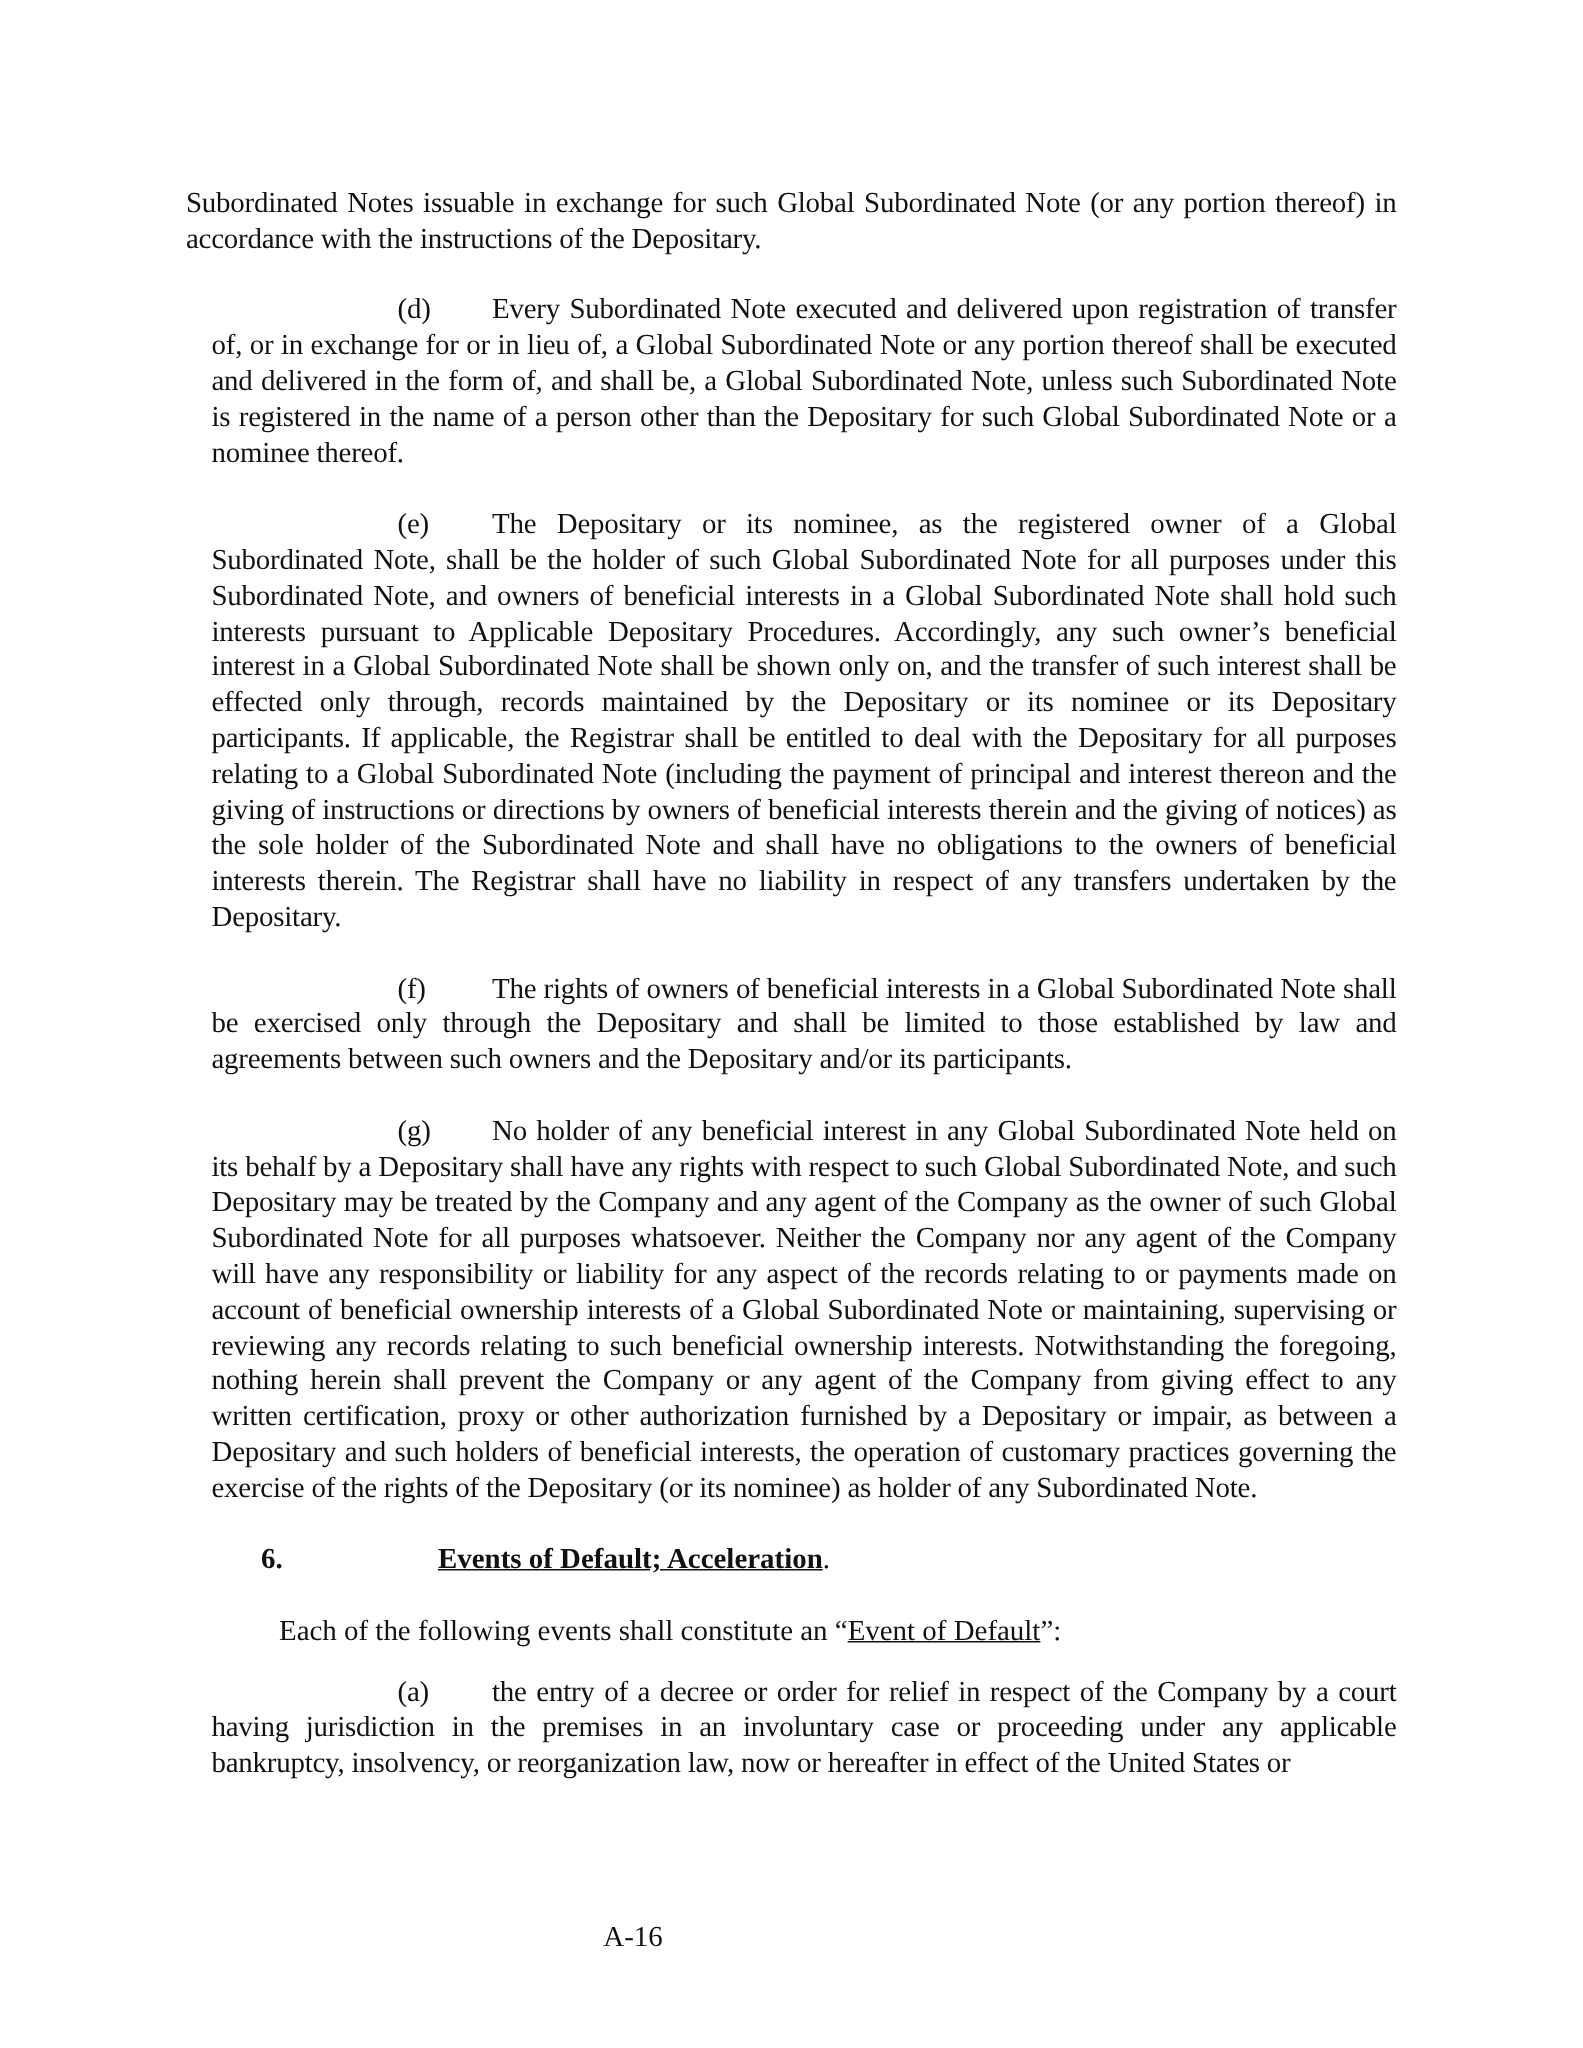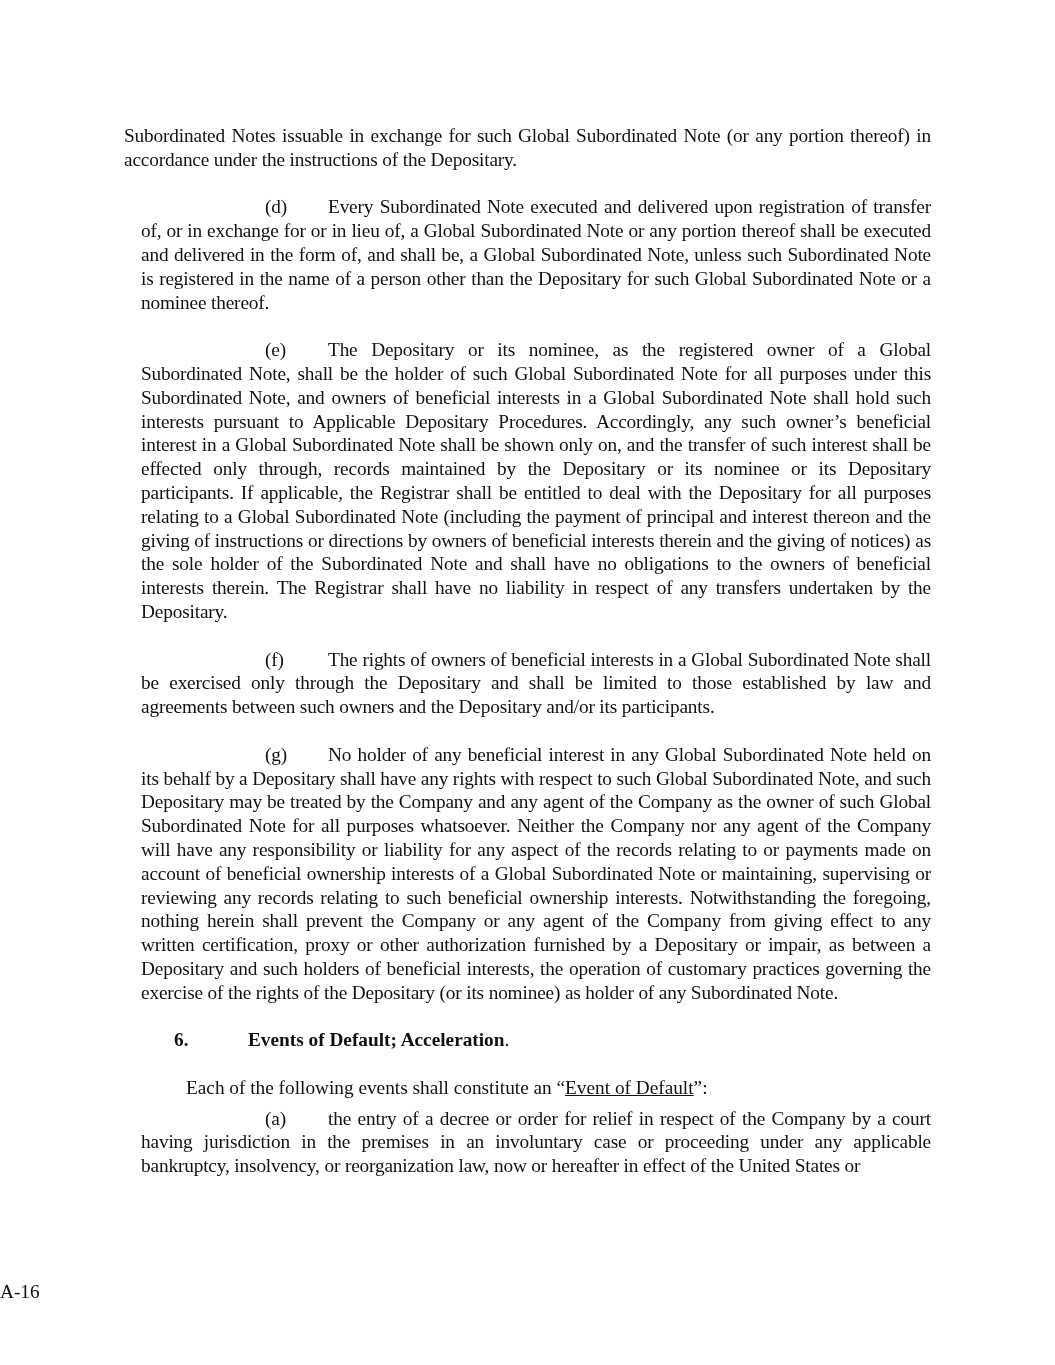--- a/index.html
+++ b/index.html
@@ -42,49 +42,51 @@
       line-height: 23.8px;
       margin: 0 0 23.8px 0;
       font-weight: bold;
       padding-left: 50px;
     }
     .heading .num {
       display: inline-block;
       width: 74px;
     }
     .heading .title {
+      text-decoration: underline;
+      margin-left: 44px;
     }
     .heading .period {
       font-weight: normal;
     }
     .intro {
       font-size: 19.3px;
       line-height: 23.8px;
-      margin: 0 0 7px 0;
+      margin: 0 0 17px 0;
       padding-left: 62px;
     }
     .intro .term {
       text-decoration: underline;
     }
     .footer {
       position: absolute;
       left: 0;
       width: 844px;
       top: 1280px;
-      text-align: left;
+      text-align: center;
       font-size: 19.3px;
       line-height: 23px;
     }
   </style>
 </head>
 <body>
 
 <div class="page">
 
-  <p class="para">Subordinated Notes issuable in exchange for such Global Subordinated Note (or any portion thereof) in accordance under the instructions of the Depositary.</p>
+  <p class="para">Subordinated Notes issuable in exchange for such Global Subordinated Note (or any portion thereof) in accordance with the instructions of the Depositary.</p>
 
   <p class="para indent-first"><span class="label">(d)</span><span>Every Subordinated Note executed and delivered upon registration of transfer of, or in exchange for or in lieu of, a Global Subordinated Note or any portion thereof shall be executed and delivered in the form of, and shall be, a Global Subordinated Note, unless such Subordinated Note is registered in the name of a person other than the Depositary for such Global Subordinated Note or a nominee thereof.</span></p>
 
   <p class="para indent-first"><span class="label">(e)</span><span>The Depositary or its nominee, as the registered owner of a Global Subordinated Note, shall be the holder of such Global Subordinated Note for all purposes under this Subordinated Note, and owners of beneficial interests in a Global Subordinated Note shall hold such interests pursuant to Applicable Depositary Procedures. Accordingly, any such owner’s beneficial interest in a Global Subordinated Note shall be shown only on, and the transfer of such interest shall be effected only through, records maintained by the Depositary or its nominee or its Depositary participants.  If applicable, the Registrar shall be entitled to deal with the Depositary for all purposes relating to a Global Subordinated Note (including the payment of principal and interest thereon and the giving of instructions or directions by owners of beneficial interests therein and the giving of notices) as the sole holder of the Subordinated Note and shall have no obligations to the owners of beneficial interests therein.  The Registrar shall have no liability in respect of any transfers undertaken by the Depositary.</span></p>
 
   <p class="para indent-first"><span class="label">(f)</span><span>The rights of owners of beneficial interests in a Global Subordinated Note shall be exercised only through the Depositary and shall be limited to those established by law and agreements between such owners and the Depositary and/or its participants.</span></p>
 
   <p class="para indent-first"><span class="label">(g)</span><span>No holder of any beneficial interest in any Global Subordinated Note held on its behalf by a Depositary shall have any rights with respect to such Global Subordinated Note, and such Depositary may be treated by the Company and any agent of the Company as the owner of such Global Subordinated Note for all purposes whatsoever.  Neither the Company nor any agent of the Company will have any responsibility or liability for any aspect of the records relating to or payments made on account of beneficial ownership interests of a Global Subordinated Note or maintaining, supervising or reviewing any records relating to such beneficial ownership interests. Notwithstanding the foregoing, nothing herein shall prevent the Company or any agent of the Company from giving effect to any written certification, proxy or other authorization furnished by a Depositary or impair, as between a Depositary and such holders of beneficial interests, the operation of customary practices governing the exercise of the rights of the Depositary (or its nominee) as holder of any Subordinated Note.</span></p>
 
   <div class="heading"><span class="num">6.</span><span class="title">Events of Default; Acceleration</span><span class="period">.</span></div>

